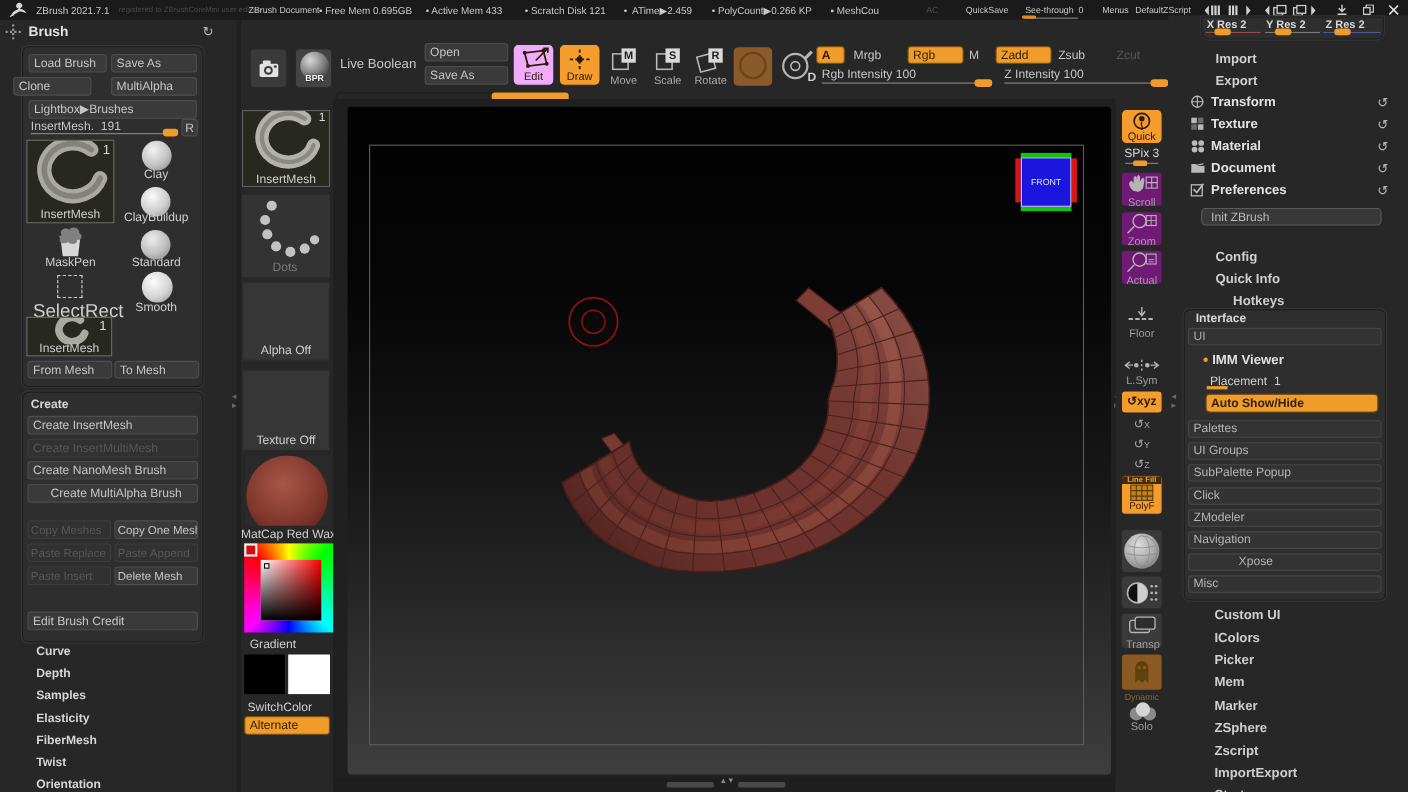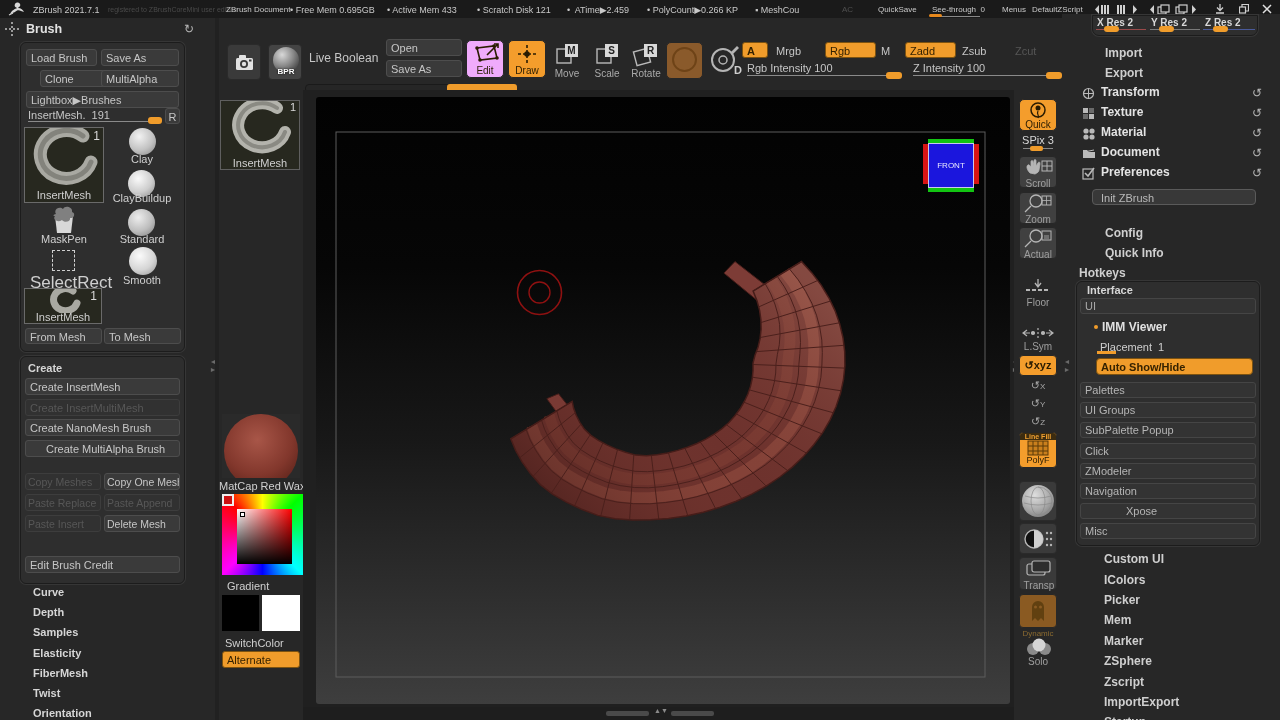--- a/index.html
+++ b/index.html
@@ -17,21 +17,21 @@
   .btn { position:absolute; background:#3a3a3a; border:1px solid #4d4d4d;
     border-radius:3px; color:#c6c6c6; font-size:11px; line-height:14px;
     padding:1px 4px; white-space:nowrap; overflow:hidden; }
   .btn.dis { color:#575757; background:#313131; border-color:#3d3d3d; }
   .btn.orange { background:#f09c2b; border-color:#7c5210; color:#352200; }
   .grp { position:absolute; background:#2e2e2e; border:1px solid #1c1c1c;
     border-radius:6px; box-shadow:0 0 0 1px #363636; }
   .lbl { position:absolute; color:#c6c6c6; font-size:11px; white-space:nowrap; }
   .sechead { position:absolute; color:#d6d6d6; font-size:11px; font-weight:bold;
     white-space:nowrap; }
-  .rtb { width:38px; background:#404040; border:1px solid #272727; border-radius:4px;
+  .rtb { width:38px; background:#701a75; border:1px solid #272727; border-radius:4px;
     text-align:center; }
   .rlbl { font-size:10px; color:#9f9f9f; margin-top:-3px; }
   .rph { position:absolute; font-size:12px; font-weight:bold; color:#cfcfcf; white-space:nowrap; }
   .rpal { left:1082px; width:14px; height:14px; }
   .rpt { position:absolute; left:1101px; font-size:12px; font-weight:bold; color:#e3e3e3; white-space:nowrap; }
   .rrot { position:absolute; left:1252px; font-size:12px; color:#b5b5b5; }
   .rbtn { position:absolute; left:1080px; width:176px; height:16px; background:#333333;
     border:1px solid #454545; border-radius:3px; color:#b5b5b5; font-size:11px;
     line-height:14px; padding-left:4px; }
 </style>
@@ -204,21 +204,21 @@
         <rect x="4" y="6" width="2" height="2"></rect>
         <rect x="8" y="6" width="2" height="2"></rect>
         <rect x="12" y="6" width="2" height="2"></rect>
       </g>
   </svg>
   <div class="abs" style="left:26px; top:22px; font-size:12.5px; font-weight:bold; color:#e2e2e2;">Brush</div>
   <div class="abs" style="left:184px; top:22px; font-size:12px; color:#b5b5b5;">↻</div>
   <div class="grp" style="left:20px; top:42px; width:165px; height:310px;"></div>
   <div class="btn" style="left:26px; top:49px; width:71px; height:17px;">Load Brush</div>
   <div class="btn" style="left:101px; top:49px; width:78px; height:17px;">Save As</div>
-  <div class="btn" style="left:40px; top:70px; width:71px; height:17px;">Clone</div>
+  <div class="btn" style="left:12px; top:70px; width:71px; height:17px;">Clone</div>
   <div class="btn" style="left:101px; top:70px; width:78px; height:17px;">MultiAlpha</div>
   <div class="btn" style="left:26px; top:91px; width:153px; height:17px;">Lightbox▶Brushes</div>
   <div class="lbl" style="left:28px; top:109px;">InsertMesh.&nbsp; 191</div>
   <div class="abs" style="left:28px; top:121px; width:133px; height:1px; background:#8a8a8a;"></div>
   <div class="abs" style="left:148px; top:117px; width:14px; height:7px; background:#f09c2b; border-radius:3px;"></div>
   <div class="btn" style="left:165px; top:108px; width:15px; height:16px; text-align:center; padding:1px 0;">R</div>
 
   <div class="abs" style="left:24px; top:127px; width:80px; height:76px; background:#27281f; border:1px solid #6a6a6a;">
     <svg width="78" height="60" viewBox="0 0 78 60">
       <path d="M58 8 A 26 24 0 1 0 66 34" fill="none" stroke="#a9a9a2" stroke-width="13" stroke-linecap="round"></path>
@@ -282,20 +282,40 @@
   <div id="tray" class="abs" style="left:219px; top:90px; width:86px; height:630px; background:#272727;"></div>
   <div class="abs" style="left:215px; top:18px; width:4px; height:702px; background:#212121;"></div>
   <div class="abs" style="left:1058px; top:90px; width:4px; height:630px; background:#212121;"></div>
   <div class="abs" style="left:220px; top:100px; width:80px; height:70px; background:#27281f; border:1px solid #5f5f5f;">
     <svg width="78" height="55" viewBox="0 0 78 55">
       <path d="M56 7 A 24 22 0 1 0 64 31" fill="none" stroke="#b3b3ac" stroke-width="12" stroke-linecap="round"></path>
       <path d="M56 7 A 24 22 0 1 0 64 31" fill="none" stroke="#8a8a83" stroke-width="4" stroke-linecap="round"></path>
     </svg>
     <div class="abs" style="right:3px; top:0px; font-size:11px; color:#d9d9d9;">1</div>
     <div class="abs" style="left:0; top:56px; width:78px; text-align:center; font-size:11px; color:#d0d0d0;">InsertMesh</div>
+  </div>
+  <div class="abs" style="left:220px; top:177px; width:80px; height:75px; background:#333333;">
+    <svg width="78" height="60" viewBox="0 0 78 60">
+      <g fill="#c2c2c2">
+        <circle cx="27" cy="10" r="4.6"></circle>
+          <circle cx="21" cy="23" r="4.6"></circle>
+          <circle cx="23" cy="36" r="4.6"></circle>
+        <circle cx="31" cy="47" r="4.6"></circle>
+          <circle cx="44" cy="52" r="4.6"></circle>
+          <circle cx="57" cy="49" r="4.6"></circle>
+        <circle cx="66" cy="41" r="4.2"></circle>
+      </g>
+    </svg>
+    <div class="abs" style="left:0; top:60px; width:78px; text-align:center; font-size:11px; color:#787878;">Dots</div>
+  </div>
+  <div class="abs" style="left:220px; top:256px; width:80px; height:72px; background:#363636; border:1px solid #2a2a2a;">
+    <div class="abs" style="left:0; top:56px; width:78px; text-align:center; font-size:11px; color:#d0d0d0;">Alpha Off</div>
+  </div>
+  <div class="abs" style="left:220px; top:336px; width:80px; height:74px; background:#363636; border:1px solid #2a2a2a;">
+    <div class="abs" style="left:0; top:58px; width:78px; text-align:center; font-size:11px; color:#d0d0d0;">Texture Off</div>
   </div>
   <div class="abs" style="left:222px; top:414px; width:78px; height:64px; background:#2a2a2a; overflow:hidden;">
     <div class="abs" style="left:2px; top:0px; width:74px; height:74px; border-radius:50%; background:radial-gradient(circle at 45% 35%, #a85648, #82372c 55%, #511d15 95%);"></div>
   </div>
   <div class="abs" style="left:219px; top:480px; width:86px; font-size:11px; color:#d0d0d0; white-space:nowrap; overflow:hidden;">MatCap Red Wax</div>
 
   <div class="abs" style="left:222px; top:494px; width:81px; height:81px; background:conic-gradient(from 315deg, #ff0000, #ffff00 12.5%, #00ff00 25%, #00ffff 50%, #0000ff 62.5%, #ff00ff 75%, #ff0000 100%);"></div>
   <div class="abs" style="left:237px; top:509px; width:55px; height:55px; background:linear-gradient(to bottom, rgba(0,0,0,0) 0%, #000 100%), linear-gradient(to right, #ffffff 0%, #ff0000 100%);"></div>
   <div class="abs" style="left:222px; top:494px; width:12px; height:12px; background:#cc1111; border:2px solid #eee;"></div>
   <div class="abs" style="left:240px; top:512px; width:5px; height:5px; border:1px solid #000; background:#fff;"></div>
@@ -525,21 +545,21 @@
     <div class="rrot" style="top:146px;">↺</div>
   <div class="abs rpal" style="top:166px;"><svg width="13" height="13" viewBox="0 0 13 13">
         <rect x="1" y="2" width="10" height="10" fill="none" stroke="#b9b9b9" stroke-width="1.2"></rect>
         <path d="M3 6 L6 9 L12 1" stroke="#b9b9b9" stroke-width="1.6" fill="none"></path>
       </svg></div>
   <div class="rpt" style="top:165px;">Preferences</div>
     <div class="rrot" style="top:166px;">↺</div>
   <div class="btn" style="left:1092px; top:189px; width:164px; height:16px; color:#b9b9b9; background:#383838; border-color:#5a5a5a; border-radius:4px; padding-left:8px;">Init ZBrush</div>
   <div class="rph" style="left:1105px; top:226px;">Config</div>
   <div class="rph" style="left:1105px; top:246px;">Quick Info</div>
-  <div class="rph" style="left:1063px; top:266px;padding-left:16px;">Hotkeys</div>
+  <div class="rph" style="left:1105px; top:266px;padding-left:16px;">Hotkeys</div>
   <div class="grp" style="left:1076px; top:281px; width:184px; height:265px;"></div>
   <div class="sechead" style="left:1087px; top:284px;">Interface</div>
   <div class="rbtn" style="top:298px; color:#a9a9a9;">UI</div>
   <div class="abs" style="left:1094px; top:325px; width:4px; height:4px; background:#f09c2b; border-radius:50%;"></div>
   <div class="abs" style="left:1102px; top:320px; font-size:12px; font-weight:bold; color:#e0e0e0;">IMM Viewer</div>
   <div class="abs" style="left:1100px; top:341px; font-size:11px; color:#cfcfcf;">Placement&nbsp; 1</div>
   <div class="abs" style="left:1097px; top:351px; width:19px; height:3px; background:#f09c2b;"></div>
   <div class="btn orange" style="left:1096px; top:358px; width:157px; height:17px; border-radius:4px; font-weight:bold;">Auto Show/Hide</div>
   <div class="rbtn" style="top:382px;">Palettes</div>
   <div class="rbtn" style="top:402px;">UI Groups</div>

